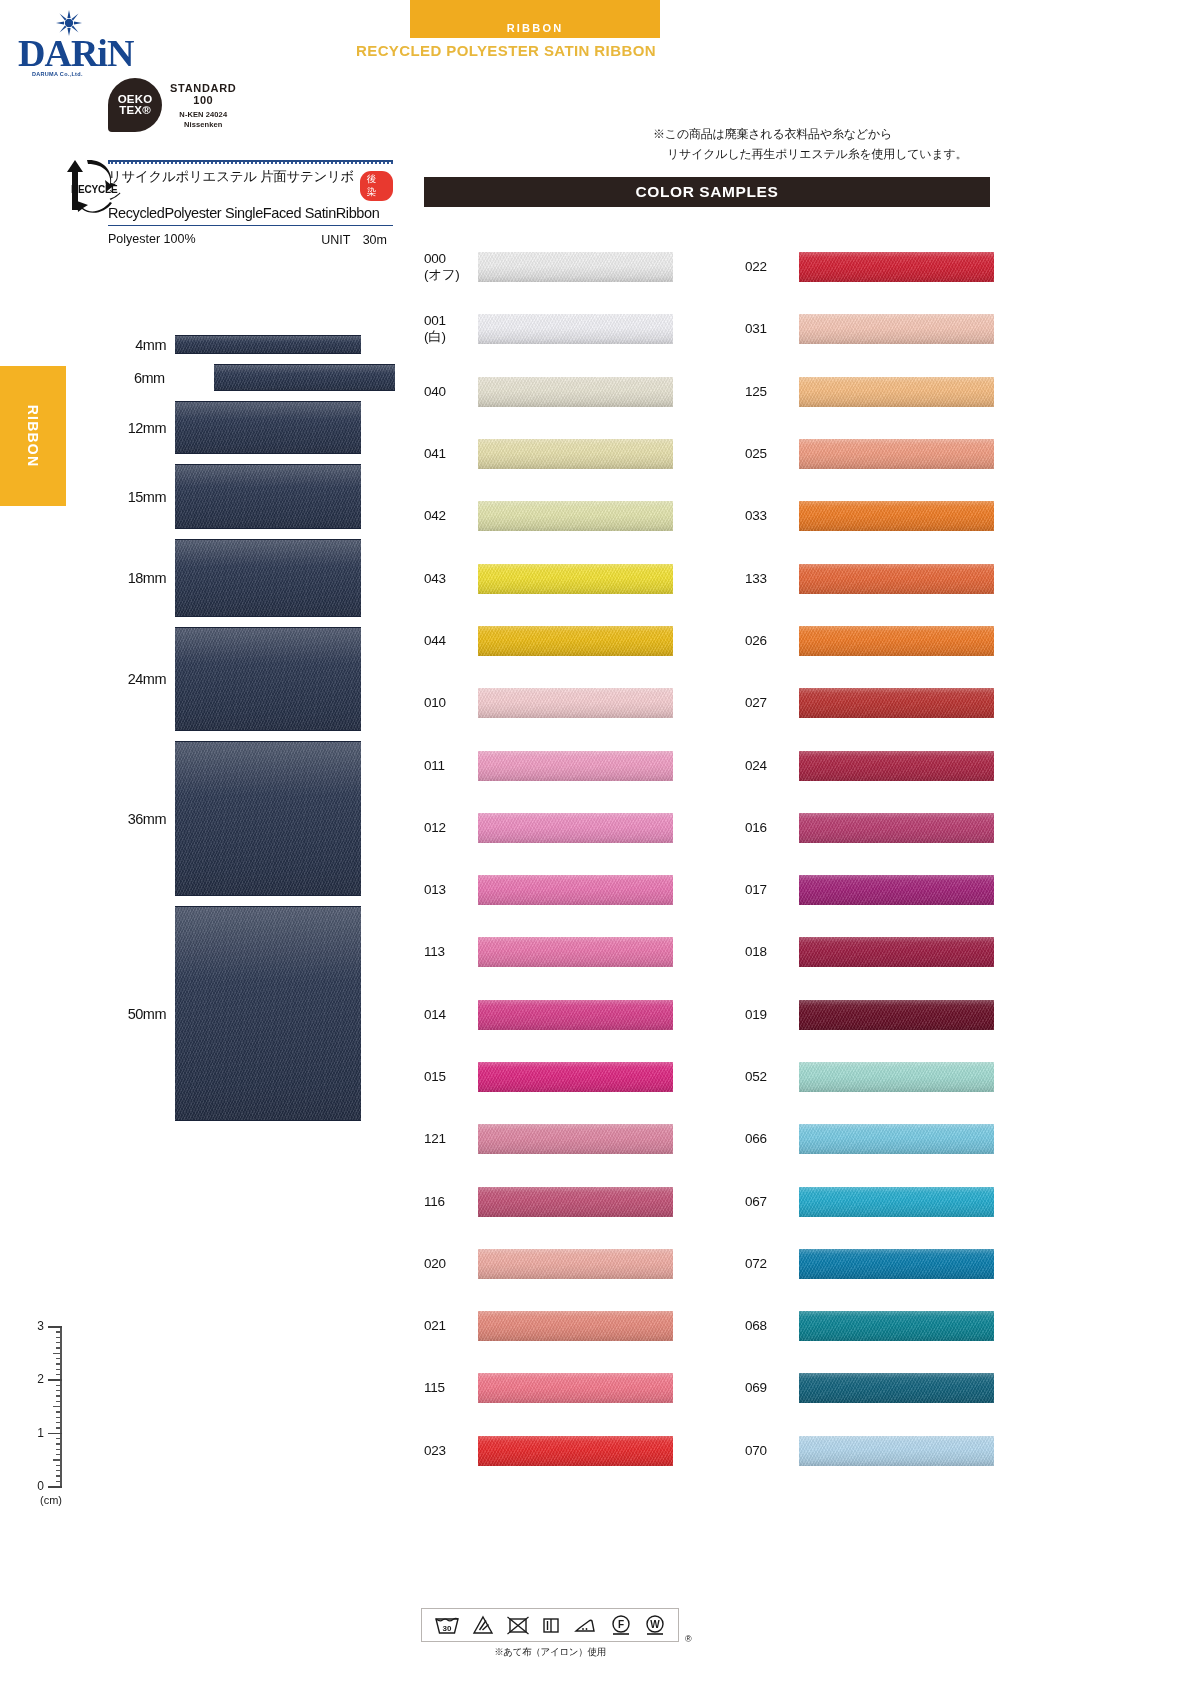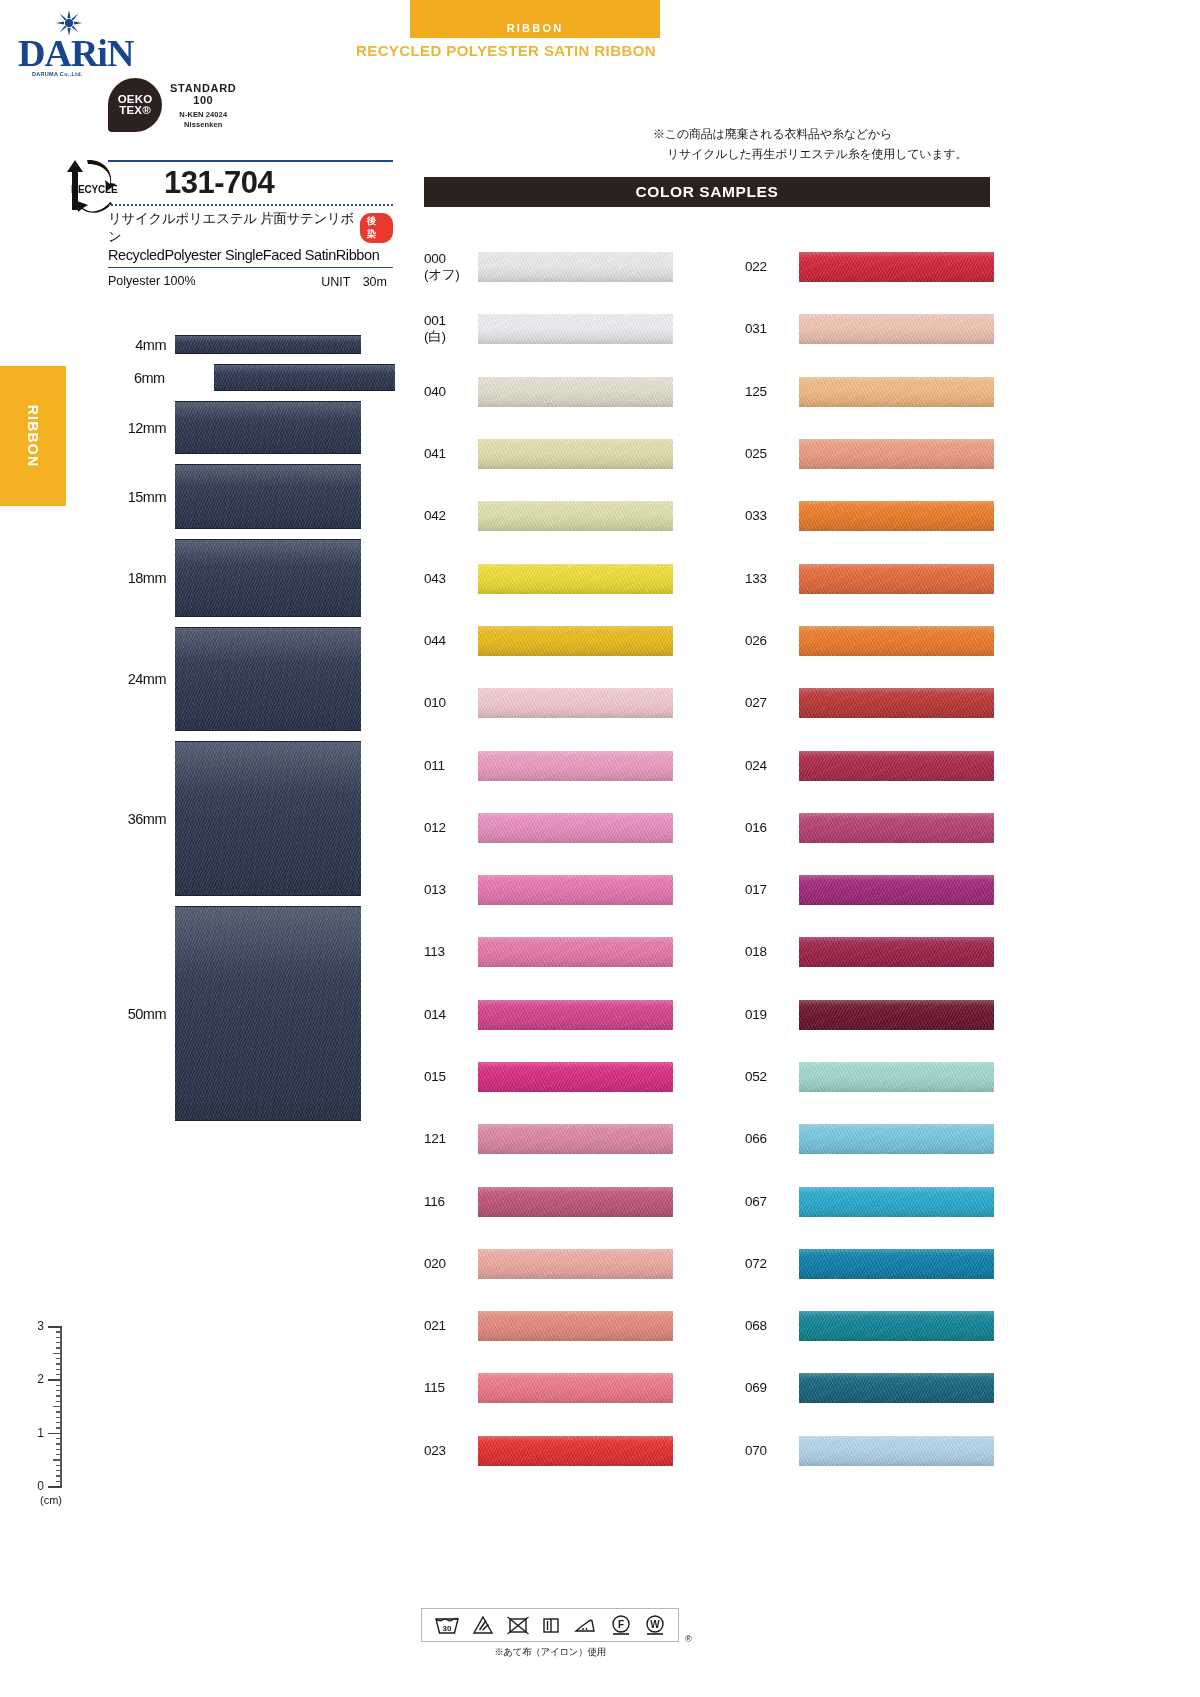--- a/index.html
+++ b/index.html
@@ -48,21 +48,21 @@
   #oeko-nissen { font-size: 7.5px; font-weight: bold; color: #221b18; text-align: center; line-height: 10px; letter-spacing: 0.1px;}
 
   
   #spec { position: absolute; left: 108px; top: 160px; width: 285px; }
   #spec-topline { border-top: 2px solid #234a86; }
   #code-row { display: flex; align-items: center; }
   #code { font-size: 31px; font-weight: bold; color: #1c1c1c; letter-spacing: -0.5px; padding: 3px 0 3px 56px; font-family: "Liberation Sans", sans-serif;}
   #dotted { border-top: 2.5px dotted #2e5393; height: 0; }
   #name-ja { font-size: 13.5px; color: #111; padding-top: 4px; letter-spacing: -0.3px; display:flex; align-items:center; gap:0;}
   #atozome {
-    display: inline-block; background: #e8392f; color: #fff; font-size: 9.5px; font-weight: bold;
+    display: inline-block; background: #e8392f; color: #fff; font-size: 9.5px; font-weight: normal;
     border-radius: 50%/50%; padding: 2px 7px; border-radius: 11px; letter-spacing: 0.5px;
   }
   #name-en { font-size: 14.5px; color: #111; letter-spacing: -0.4px; line-height: 18px; padding-bottom: 3px;}
   #spec-midline { border-top: 1.5px solid #234a86; }
   #spec-bottom { display: flex; justify-content: space-between; padding-top: 6px; font-size: 12.5px; color: #111; }
   #spec-unit { padding-right: 6px; }
 
   
   #recycle { position: absolute; left: 58px; top: 156px; width: 62px; height: 62px; }
   #recycle-text {
@@ -199,23 +199,20 @@
       <path d="M14 54 L14 16 L9 16 L17 4 L25 16 L20 16 L20 54 Z"></path>
       <path d="M30 8 C46 8 54 18 52 28 L47 24 L49 35 L58 28 L53 27 C55 14 44 3 29 4 Z"></path>
       <path d="M52 46 C44 56 32 58 25 52 L30 49 L19 45 L20 56 L24 53 C33 60 47 57 54 47 Z"></path>
     </g>
   </svg>
   <div id="recycle-text">RECYCLE</div>
 </div>
 
 <div id="spec">
   <div id="spec-topline"></div>
-  <div id="code-row">
-    <div id="code">131-704</div>
-  </div>
   <div id="dotted"></div>
   <div id="name-ja">
     <span>リサイクルポリエステル 片面サテンリボン</span>
     <span id="atozome">後染</span>
   </div>
   <div id="name-en">RecycledPolyester SingleFaced SatinRibbon</div>
   <div id="spec-midline"></div>
   <div id="spec-bottom">
     <span>Polyester 100%</span>
     <span id="spec-unit">UNIT　30m</span>

